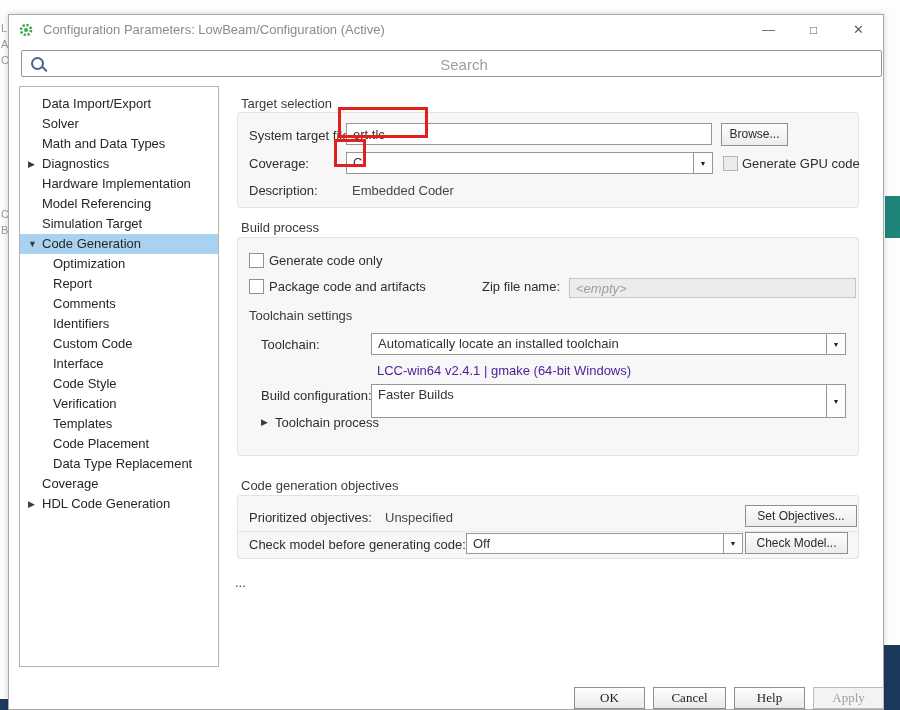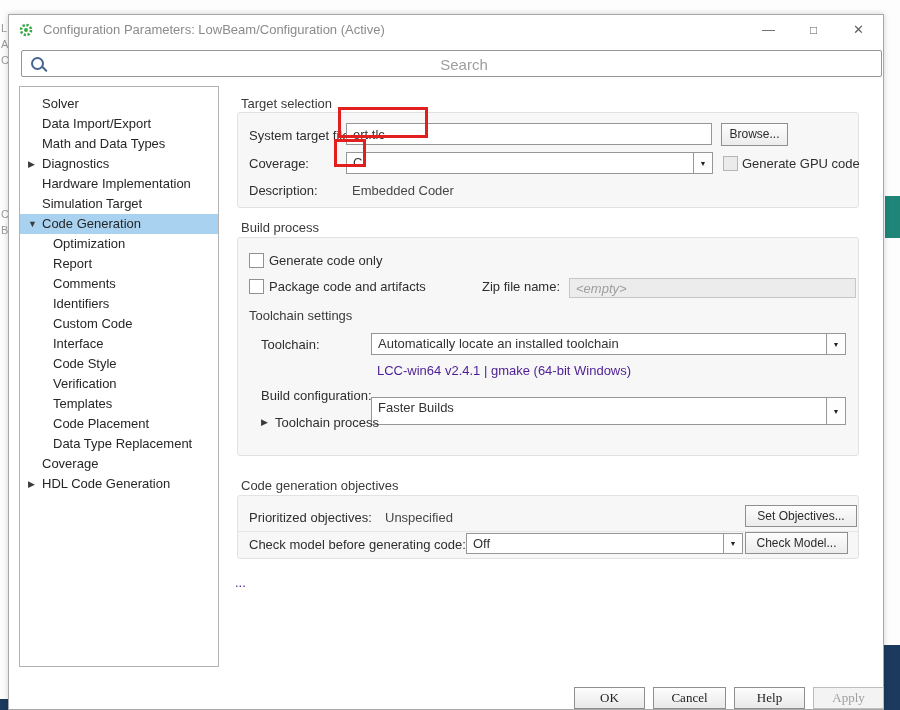--- a/index.html
+++ b/index.html
@@ -109,25 +109,26 @@
         <span class="win-btn">✕</span>
       </span>
     </div>
 
     <div class="searchbox">
       <span class="search-icon"></span>
       <input class="search-input" type="text" placeholder="Search" style="">
     </div>
 
     <div class="tree">
+      <div class="tree-item"><span class="lbl">Data Import/Export</span></div>
       <div class="tree-item"><span class="lbl">Solver</span></div>
-      <div class="tree-item"><span class="lbl">Data Import/Export</span></div>
       <div class="tree-item"><span class="lbl">Math and Data Types</span></div>
       <div class="tree-item"><span class="arrow">▶</span><span class="lbl">Diagnostics</span></div>
       <div class="tree-item"><span class="lbl">Hardware Implementation</span></div>
+      <div class="tree-item"><span class="lbl">Model Referencing</span></div>
       <div class="tree-item"><span class="lbl">Simulation Target</span></div>
       <div class="tree-item selected"><span class="arrow">▼</span><span class="lbl">Code Generation</span></div>
       <div class="tree-item lvl2"><span class="lbl">Optimization</span></div>
       <div class="tree-item lvl2"><span class="lbl">Report</span></div>
       <div class="tree-item lvl2"><span class="lbl">Comments</span></div>
       <div class="tree-item lvl2"><span class="lbl">Identifiers</span></div>
       <div class="tree-item lvl2"><span class="lbl">Custom Code</span></div>
       <div class="tree-item lvl2"><span class="lbl">Interface</span></div>
       <div class="tree-item lvl2"><span class="lbl">Code Style</span></div>
       <div class="tree-item lvl2"><span class="lbl">Verification</span></div>
@@ -170,21 +171,21 @@
     <div class="sec-heading" style="left:240px;top:293px">Toolchain settings</div>
 
     <div class="flabel" style="left:252px;top:322px">Toolchain:</div>
     <div class="combo" style="left:362px;top:318px;width:475px;height:22px">
       <span class="val">Automatically locate an installed toolchain</span>
       <span class="dbtn">▼</span>
     </div>
     <div class="note" style="left:368px;top:348px">LCC-win64 v2.4.1 | gmake (64-bit Windows)</div>
 
     <div class="flabel" style="left:252px;top:373px">Build configuration:</div>
-    <div class="combo" style="left:362px;top:382px;width:475px;height:28px">
+    <div class="combo" style="left:362px;top:369px;width:475px;height:34px">
       <span class="val">Faster Builds</span>
       <span class="dbtn">▼</span>
     </div>
 
     <span class="details-arrow" style="left:252px;top:402px">▶</span>
     <div class="flabel" style="left:266px;top:400px">Toolchain process</div>
 
     <div class="sec-heading" style="left:232px;top:463px">Code generation objectives</div>
     <div class="panel" style="left:228px;top:480px;width:622px;height:64px"></div>
 

